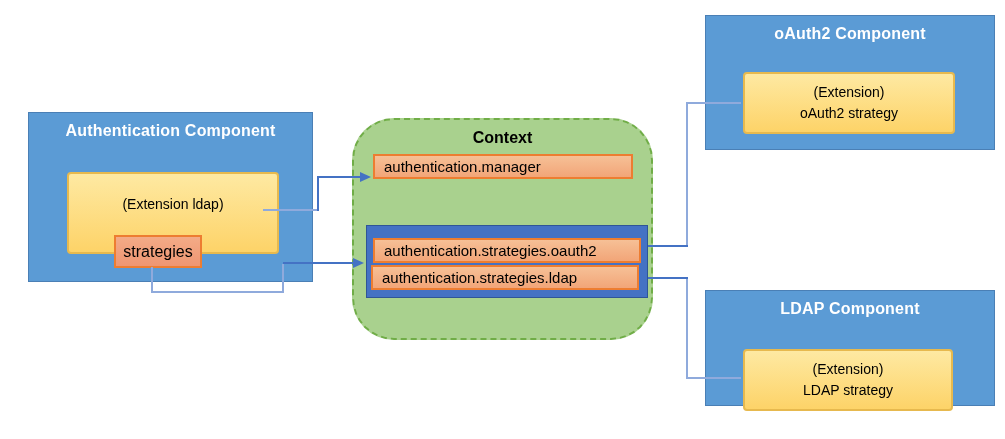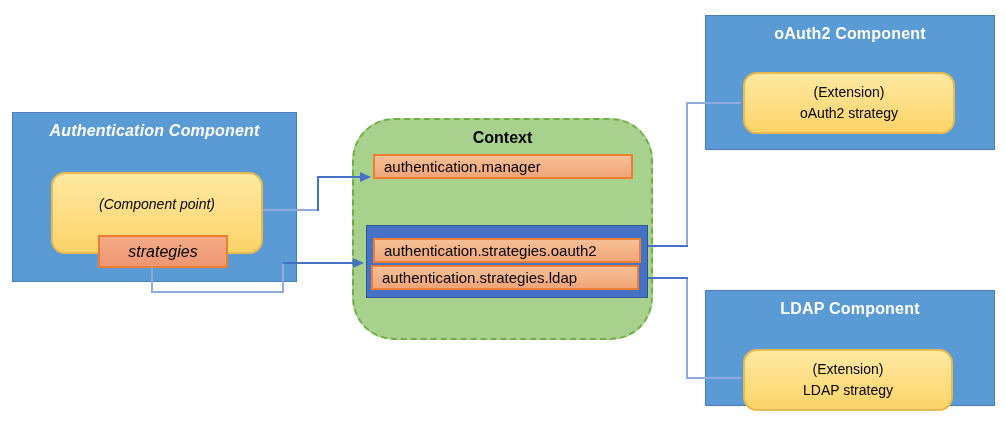--- a/index.html
+++ b/index.html
@@ -26,39 +26,39 @@
     text-align: center;
     color: #ffffff;
     font-weight: bold;
     font-size: 16px;
     letter-spacing: 0.2px;
   }
   .yellow-box {
     position: absolute;
     background: linear-gradient(to bottom, #fee9a2, #fdd368);
     border: 2px solid #e7b94e;
-    border-radius: 14px;
+    border-radius: 4px;
     box-sizing: border-box;
     display: flex;
     flex-direction: column;
     justify-content: center;
     align-items: center;
     text-align: center;
     color: #000000;
     font-size: 14px;
     line-height: 21px;
   }
   #ext-point-box {
     left: 38px; top: 59px; width: 212px; height: 82px;
     justify-content: flex-start;
     padding-top: 20px;
   }
   #strategies-box {
     position: absolute;
-    left: 85px; top: 122px; width: 130px; height: 33px;
+    left: 85px; top: 122px; width: 88px; height: 33px;
     background: linear-gradient(to bottom, #f3ab87, #ef9672);
     border: 2px solid #ed7d31;
     box-sizing: border-box;
     display: flex;
     align-items: center;
     justify-content: center;
     font-size: 16px;
     color: #000000;
   }
   #context-box {
@@ -101,42 +101,42 @@
   #ctx-entry-oauth2 {
     left: 6px; top: 12px; width: 268px; height: 25px;
   }
   #ctx-entry-ldap {
     left: 4px; top: 39px; width: 268px; height: 25px;
   }
   #oauth2-component { left: 705px; top: 15px; width: 290px; height: 135px; }
   #oauth2-ext-box   { left: 37px; top: 56px; width: 212px; height: 62px; }
   #ldap-component   { left: 705px; top: 290px; width: 290px; height: 116px; }
   #ldap-ext-box     { left: 37px; top: 58px; width: 210px; height: 62px; }
-  #auth-component   { left: 12px; top: 112px; width: 285px; height: 170px; font-style: italic; }
+  #auth-component   { left: 28px; top: 112px; width: 285px; height: 170px; }
   #connector-layer {
     position: absolute;
     left: 0; top: 0;
     width: 1005px;
     height: 439px;
     pointer-events: none;
     z-index: 10;
   }
   .conn-light { stroke: #8faadc; stroke-width: 2; fill: none; }
   .conn-dark  { stroke: #4472c4; stroke-width: 2; fill: none; }
   .arrowhead  { fill: #4472c4; stroke: none; }
 </style>
 </head>
 <body>
 
 <div id="stage">
 
   <div class="component" id="auth-component">
     <div class="component-title">Authentication Component</div>
     <div class="yellow-box" id="ext-point-box">
-      <div>(Component point)</div>
+      <div>(Extension ldap)</div>
     </div>
     <div id="strategies-box">
       <span>strategies</span>
     </div>
   </div>
 
   <div id="context-box">
     <div id="context-title">Context</div>
     <div class="ctx-entry" id="ctx-manager-entry">
       <span>authentication.manager</span>

